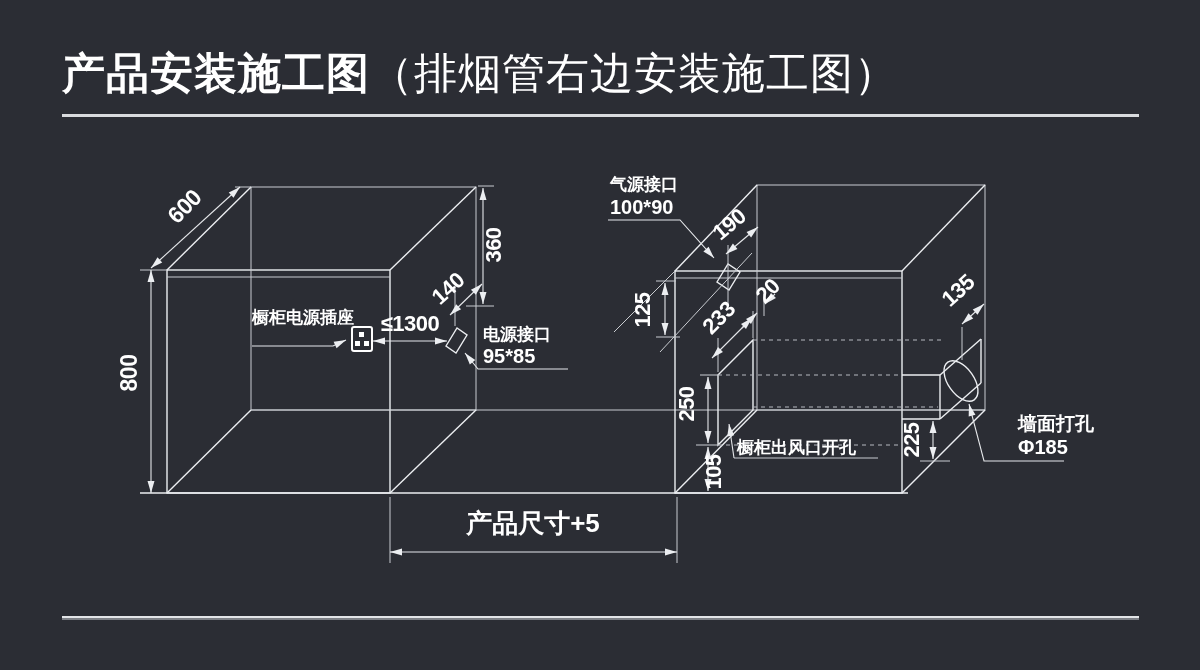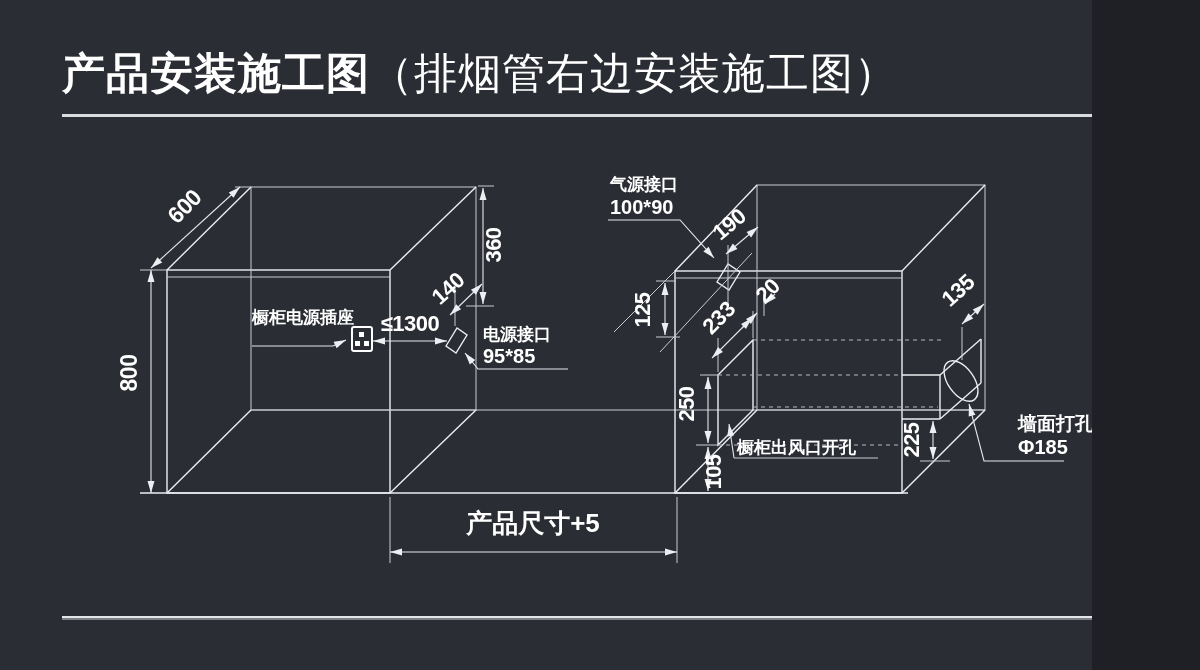--- a/index.html
+++ b/index.html
@@ -1,17 +1,17 @@
 <!DOCTYPE html>
 <html><head>
 <meta charset="utf-8">
 <style>
   html,body{margin:0;padding:0;background:#1e2026;}
   #stage{
-    position:relative;width:1092px;height:670px;background:#2b2d34;
+    position:relative;width:1200px;height:670px;background:#2b2d34;
     overflow:hidden;font-family:"Liberation Sans","DejaVu Sans",sans-serif;
   }
   #title-bar{
     position:absolute;left:62px;top:50px;white-space:nowrap;
     color:#ffffff;font-size:43px;line-height:1.1;letter-spacing:1px;
   }
   #title-main{font-weight:700;}
   #title-sub{font-weight:400;}
   .rule{
     position:absolute;left:62px;width:1077px;height:0;

